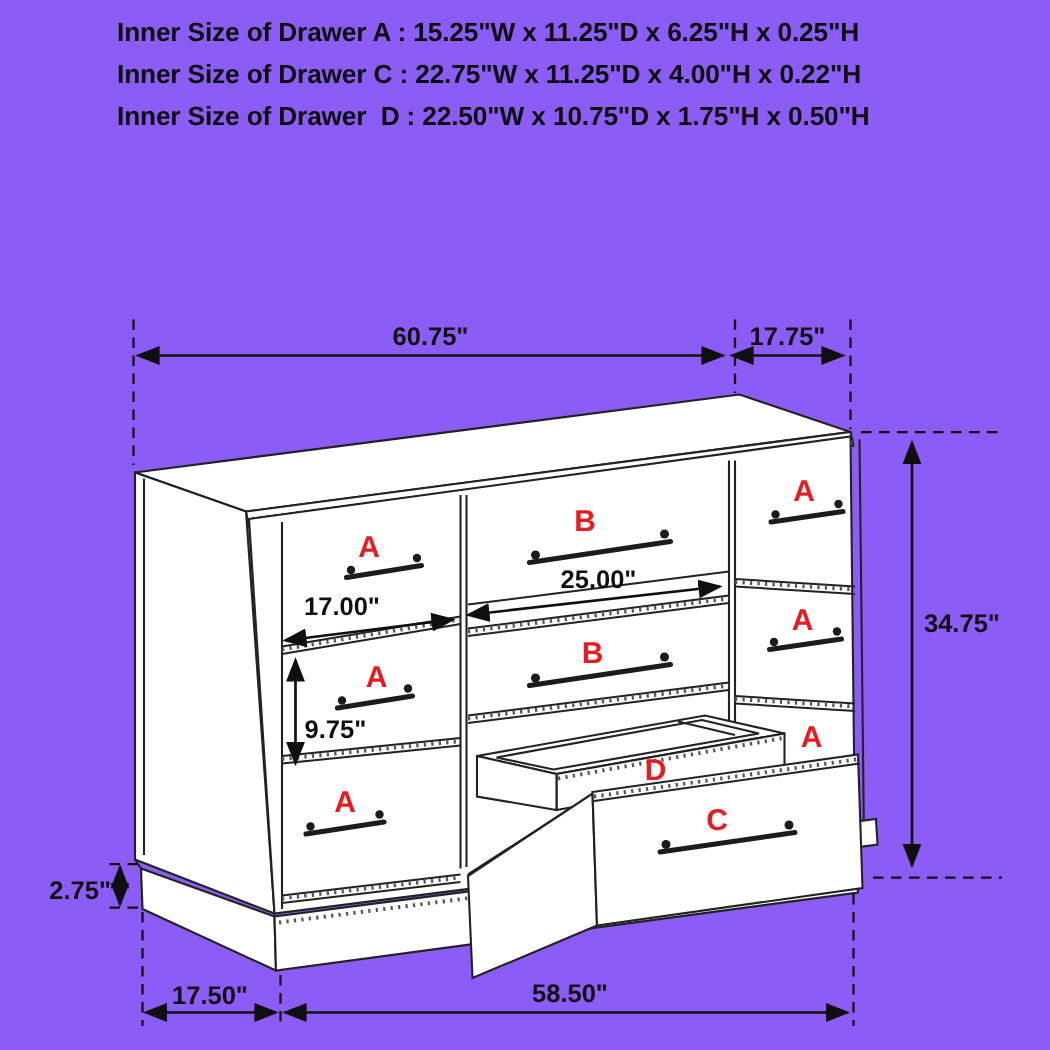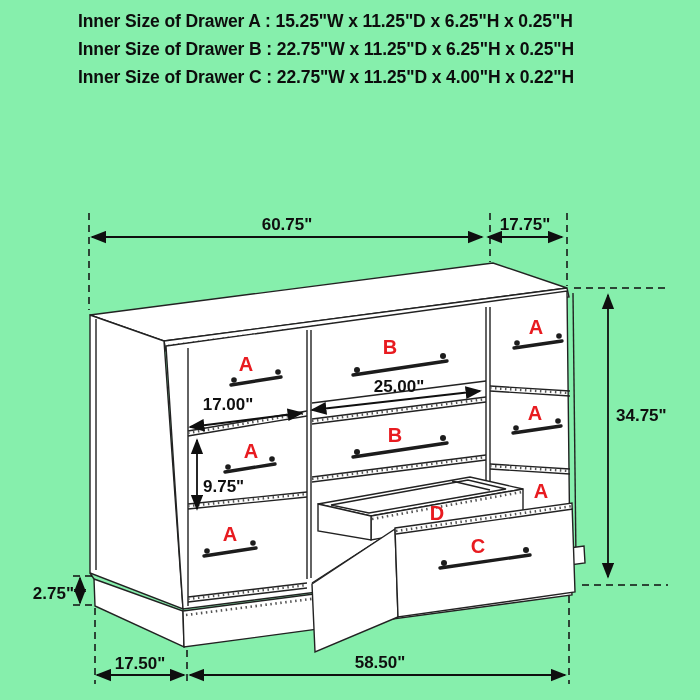--- a/index.html
+++ b/index.html
@@ -1,16 +1,16 @@
 <!DOCTYPE html>
 <html><head>
 <meta charset="utf-8">
 <style>
   html,body{margin:0;padding:0;background:#ffffff;}
-  .page{position:relative;width:700px;height:700px;background:#86efac;overflow:hidden;
+  .page{position:relative;width:700px;height:700px;background:#8b5cf6;overflow:hidden;
         font-family:"Liberation Sans",sans-serif;}
   .header{position:absolute;left:78px;top:7px;font-weight:bold;font-size:17.5px;
           line-height:28px;color:#0d0d0d;letter-spacing:-0.1px;}
   .header div{white-space:pre;}
   svg{position:absolute;left:0;top:0;}
   .ln{stroke:#222;stroke-width:1.4;fill:none;}
   .face{stroke:#222;stroke-width:1.4;fill:#ffffff;}
   .hatch{stroke:#555;stroke-width:2.6;fill:none;stroke-dasharray:1.5 3.5;}
   .dim{stroke:#0f0f0f;stroke-width:1.8;fill:none;}
   .dash{stroke:#0f0f0f;stroke-width:1.5;fill:none;stroke-dasharray:7 5;}
@@ -19,22 +19,22 @@
   .handle{stroke:#1c1c1c;stroke-width:3.4;fill:none;stroke-linecap:round;}
   .knob{fill:#1c1c1c;}
 </style>
 </head>
 <body>
 
 <div class="page">
 
   <div class="header">
     <div>Inner Size of Drawer A : 15.25"W x 11.25"D x 6.25"H x 0.25"H</div>
-    <div>Inner Size of Drawer B : 22.75"W x 11.25"D x 6.25"H x 0.25"H</div>
     <div>Inner Size of Drawer C : 22.75"W x 11.25"D x 4.00"H x 0.22"H</div>
+    <div>Inner Size of Drawer  D : 22.50"W x 10.75"D x 1.75"H x 0.50"H</div>
   </div>
 
   <svg width="700" height="700" viewBox="0 0 700 700">
     <defs>
       <marker id="ae" markerWidth="9" markerHeight="8" refX="8" refY="3.5" orient="auto">
         <path d="M0,0 L9,3.5 L0,7 z" fill="#0f0f0f"></path>
       </marker>
       <marker id="as" markerWidth="9" markerHeight="8" refX="1" refY="3.5" orient="auto">
         <path d="M9,0 L0,3.5 L9,7 z" fill="#0f0f0f"></path>
       </marker>

